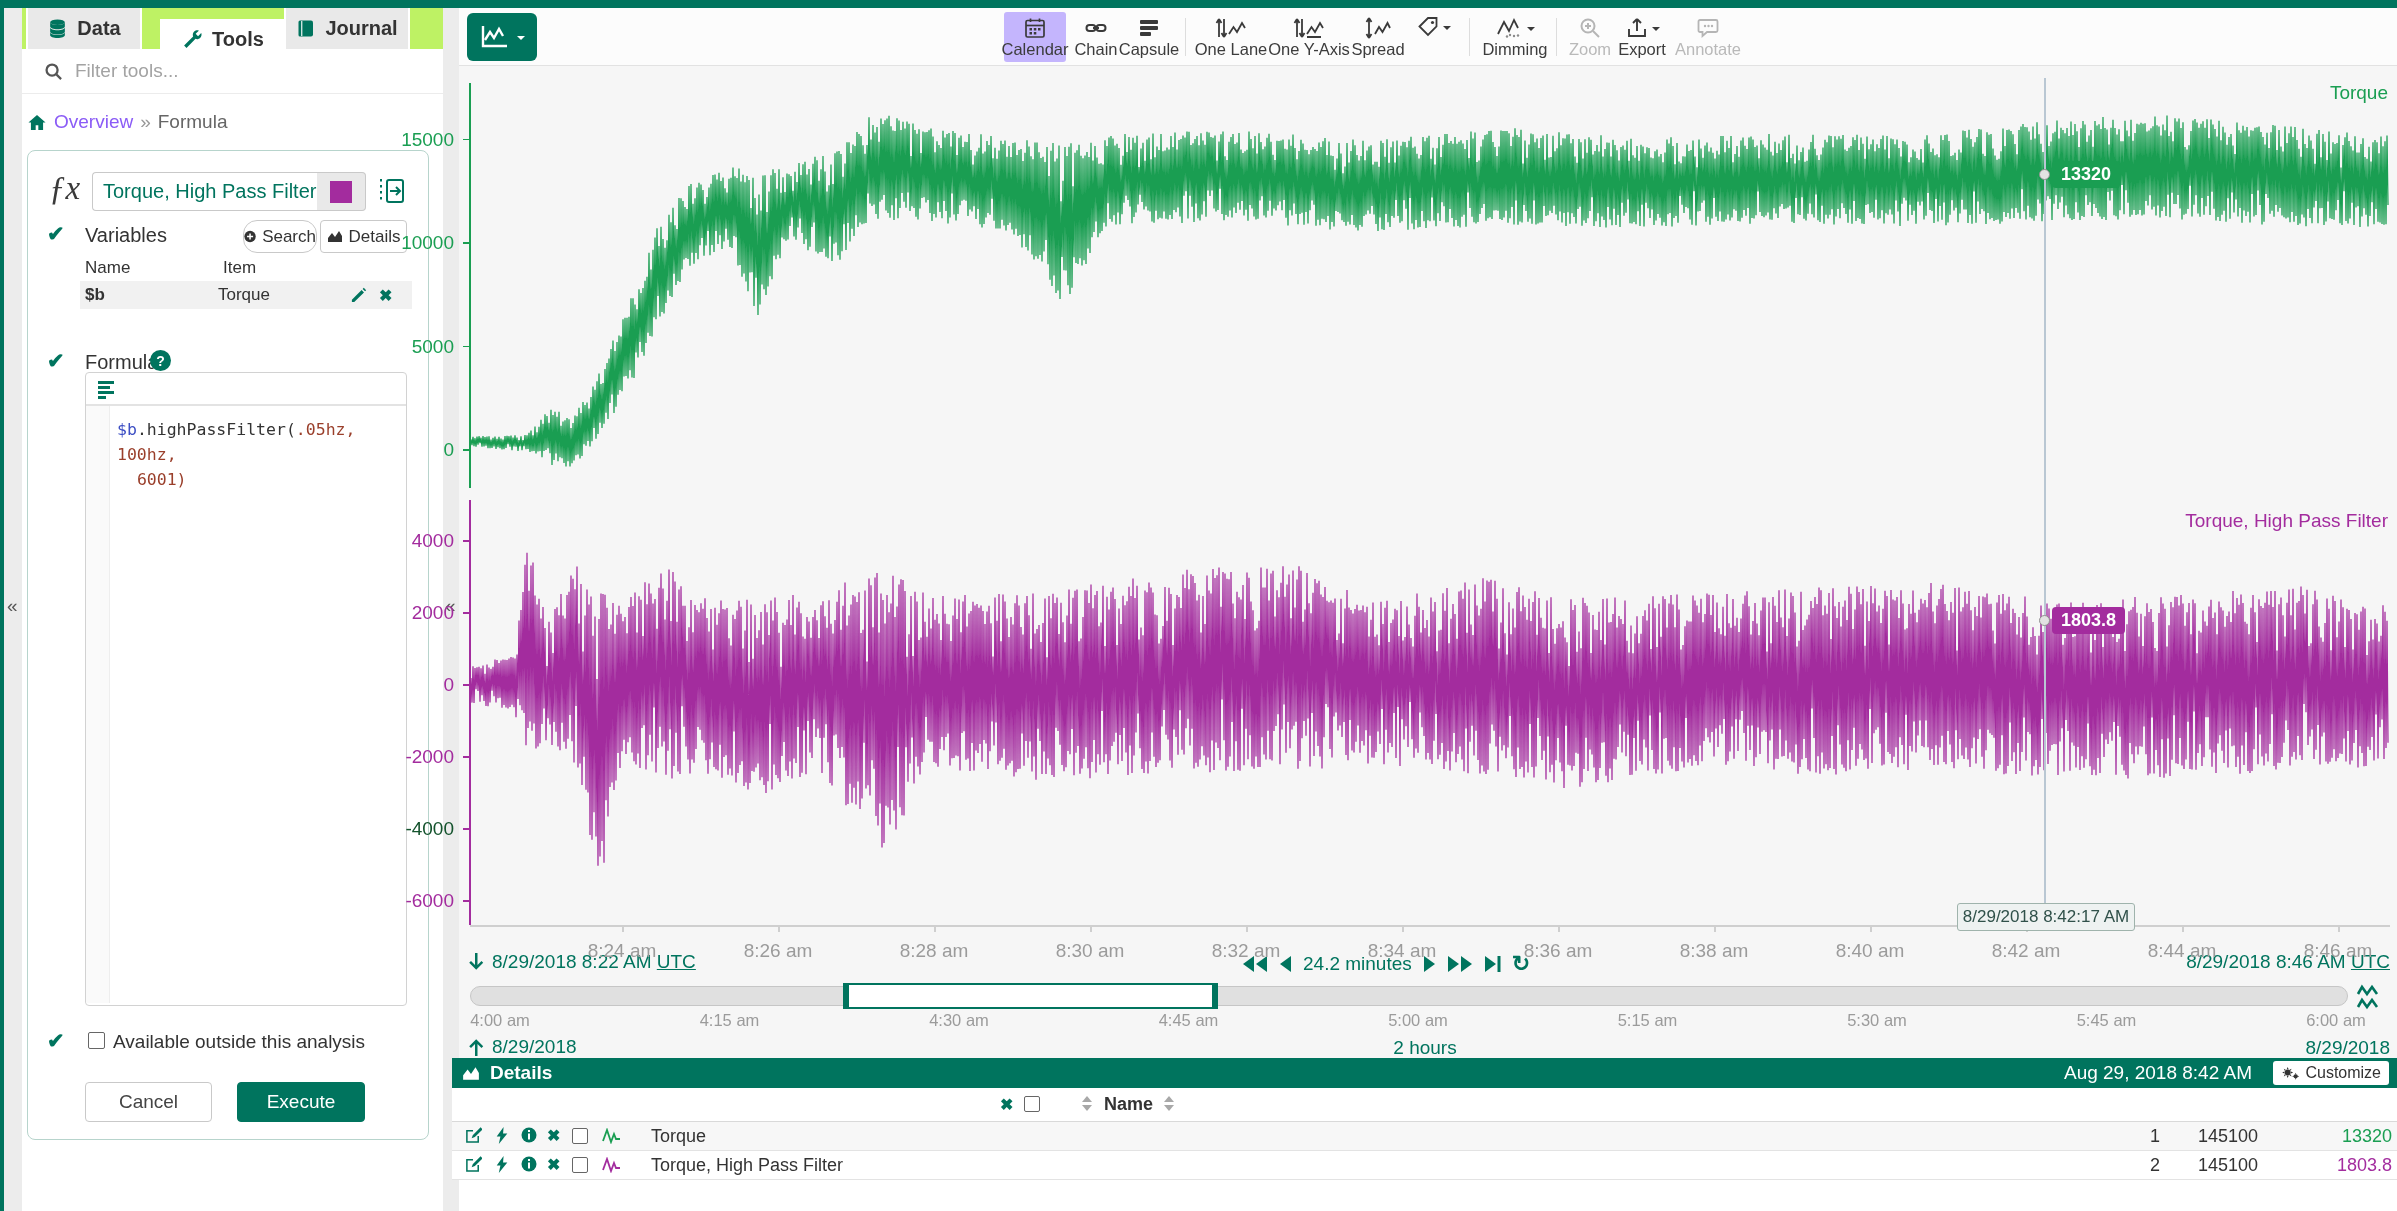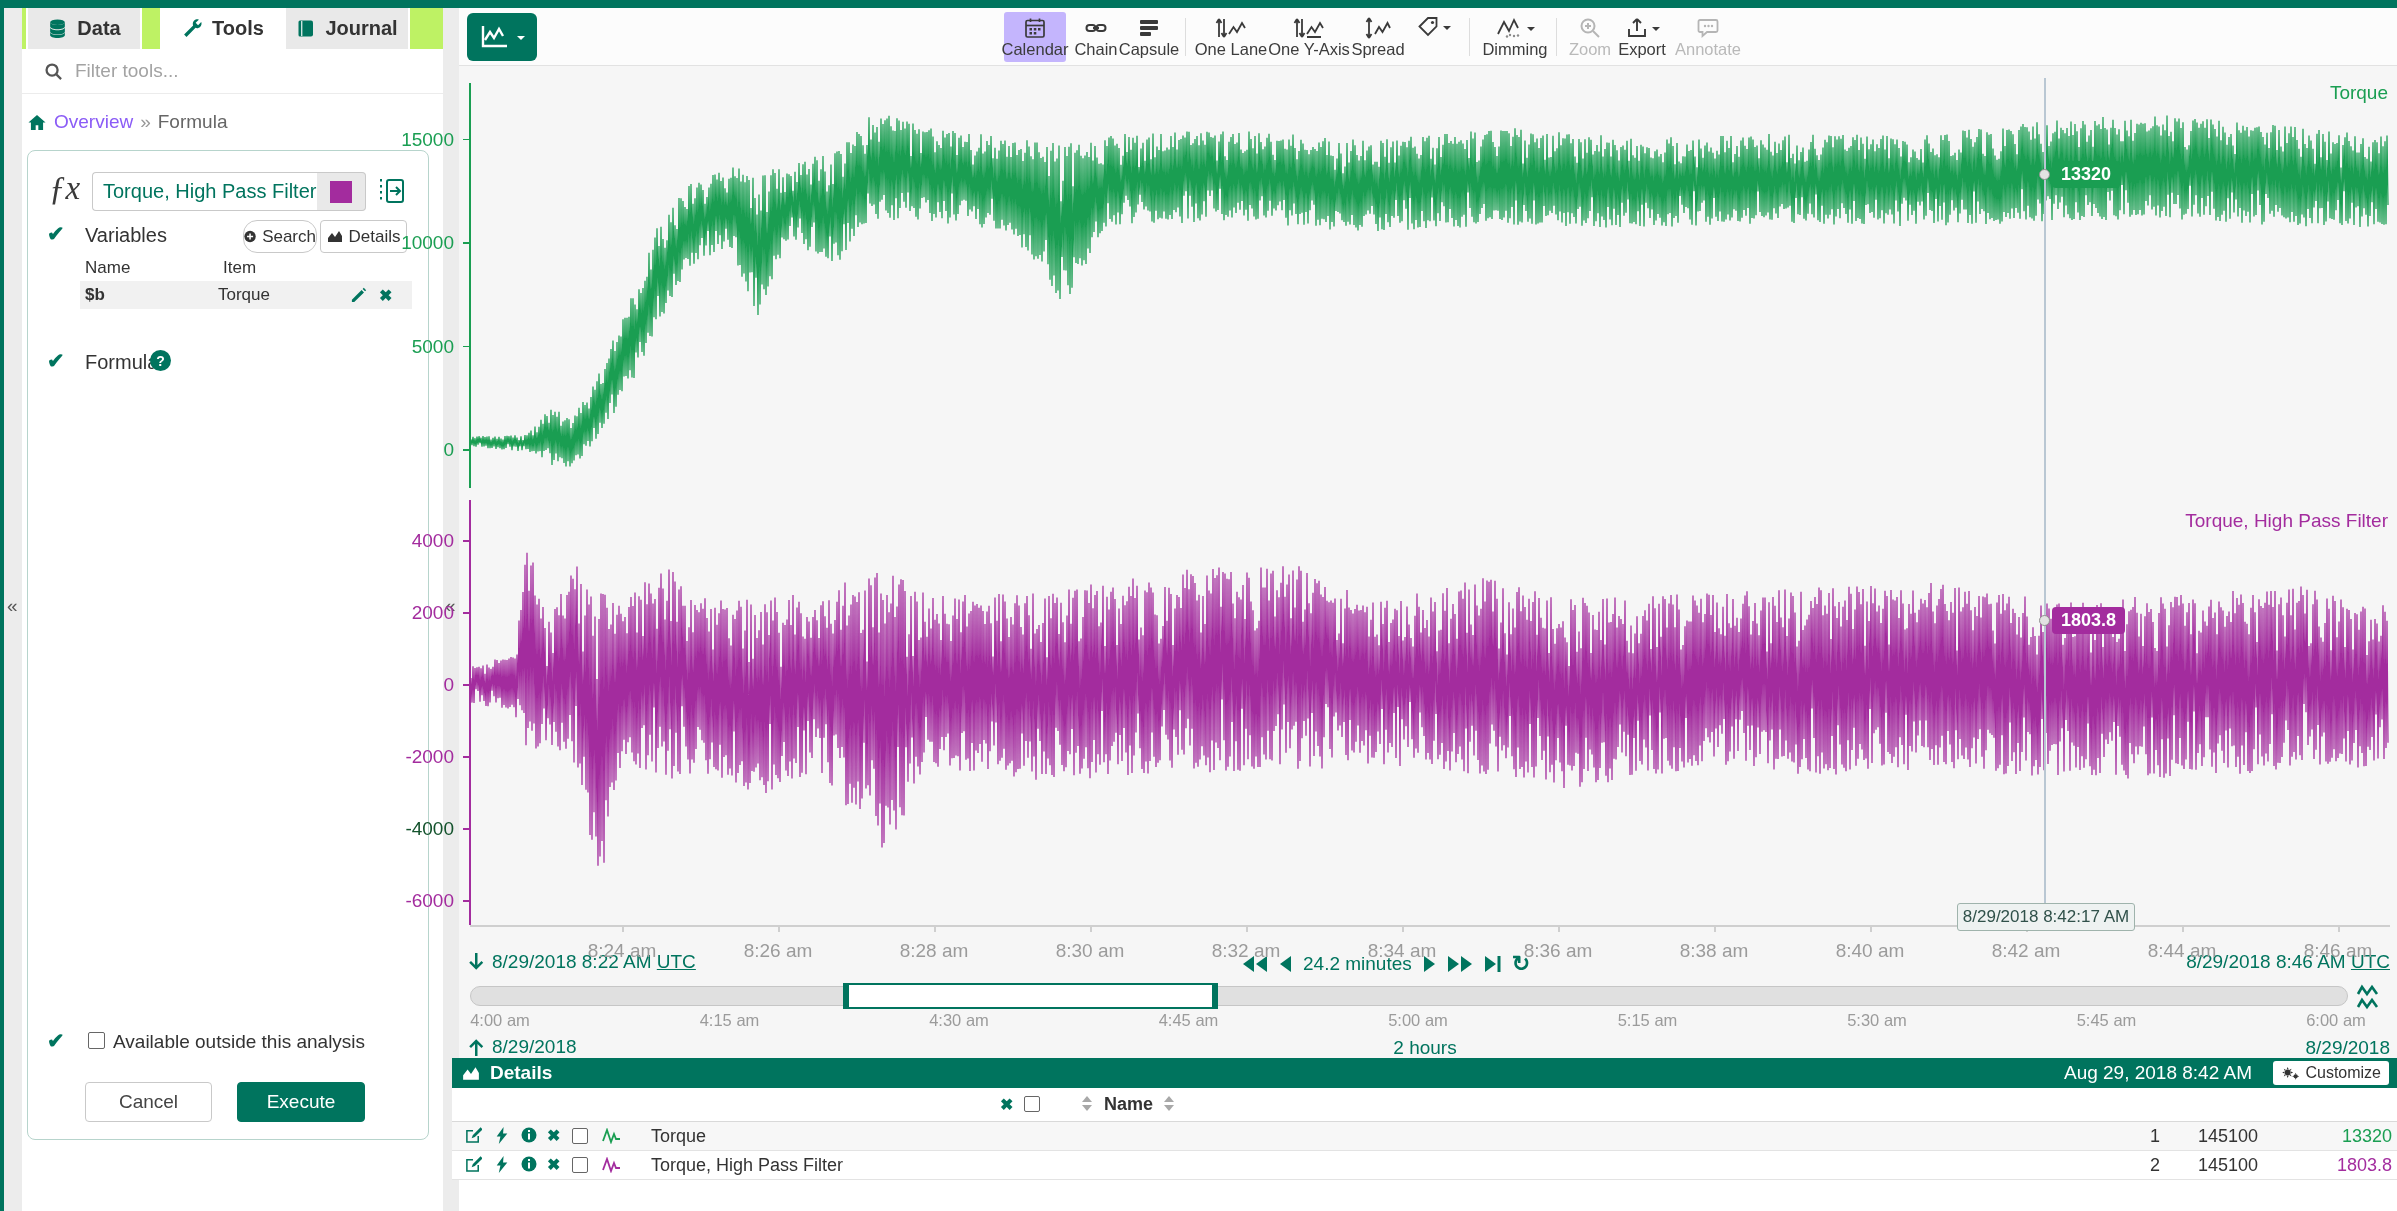--- a/index.html
+++ b/index.html
@@ -6,21 +6,21 @@
   #app{position:relative;width:2397px;height:1211px;overflow:hidden;background:#fff;}
   .abs{position:absolute;}
   
   #top-strip{left:0;top:0;width:2397px;height:8px;background:#00745E;}
   #left-strip{left:0;top:8px;width:4px;height:1203px;background:#00745E;}
   .rail{background:#ececec;}
   .collapse{color:#555;font-size:19px;line-height:19px;cursor:pointer;}
   
   #tabbar{left:22px;top:8px;width:437px;height:41px;background:#bef264;}
   .tab{position:absolute;top:0;height:41px;display:flex;align-items:center;justify-content:center;gap:9px;background:#e9e9e9;border-right:2px solid #fff;border-left:2px solid #fff;cursor:pointer;}
-  .tab.active{background:#fff;}
+  .tab.active{background:#fff;margin-top:11px;}
   .tab .tlbl{font-size:20px;color:#333;font-weight:600;}
   #filter-row{left:22px;top:49px;width:421px;height:44px;background:#fff;border-bottom:1px solid #ececec;display:flex;align-items:center;}
   #filter-input{border:none;outline:none;font-size:19px;color:#444;width:320px;font-family:"Liberation Sans",sans-serif;background:transparent;}
   #filter-input::placeholder{color:#a3a3a3;}
   #breadcrumb{left:27px;top:110px;height:24px;display:flex;align-items:center;gap:7px;font-size:19px;}
   #breadcrumb .root{color:#8b5cf6;cursor:pointer;}
   #breadcrumb .sep{color:#999;}
   #breadcrumb .cur{color:#666;}
   .card{border:1.5px solid #b7d4cc;border-radius:8px;background:#fff;}
   #fx-glyph{font-family:"Liberation Serif",serif;font-style:italic;font-size:33px;color:#3a3a3a;}
@@ -185,20 +185,34 @@
     <svg width="17" height="17" viewBox="0 0 18 18">
         <path fill="#00745E" d="M2 13.5 12.3 3.2l2.5 2.5L4.5 16H2zM13.4 2.1l1.2-1.2 2.5 2.5-1.2 1.2z"></path>
       </svg>
     <span class="xglyph" style="margin-left:12px;">✖</span>
   </div>
 
   <span class="abs check" style="left:47px;top:349px;">✔</span>
   <span class="abs" style="left:85px;top:351px;font-size:20px;color:#333;">Formula</span>
   <div class="abs" style="left:150px;top:350px;width:21px;height:21px;border-radius:50%;background:#00745E;color:#fff;font-size:14px;font-weight:bold;display:flex;align-items:center;justify-content:center;">?</div>
 
+  <div class="abs" id="editor">
+    <div id="editor-bar">
+      <svg style="margin-left:10px;" width="20" height="20" viewBox="0 0 20 20">
+          <g fill="#00745E">
+            <rect x="2" y="2" width="16" height="3"></rect>
+            <rect x="2" y="7" width="12" height="3"></rect>
+            <rect x="2" y="12" width="16" height="3"></rect>
+            <rect x="2" y="17" width="8" height="3"></rect>
+          </g>
+        </svg>
+    </div>
+    <div id="gutter"></div>
+    <div id="code"><span class="code-var">$b</span><span>.highPassFilter(</span><span class="code-num">.05hz, 100hz,</span><br><span>  </span><span class="code-num">6001)</span></div>
+  </div>
 
   <span class="abs check" style="left:47px;top:1029px;">✔</span>
   <span class="abs cbx" style="left:88px;top:1032px;"></span>
   <span class="abs" style="left:113px;top:1031px;font-size:19px;color:#333;">Available outside this analysis</span>
   <div class="abs btn" id="cancel-btn">
       <span>Cancel</span>
     </div>
   <div class="abs btn" id="execute-btn">
       <span>Execute</span>
     </div>

